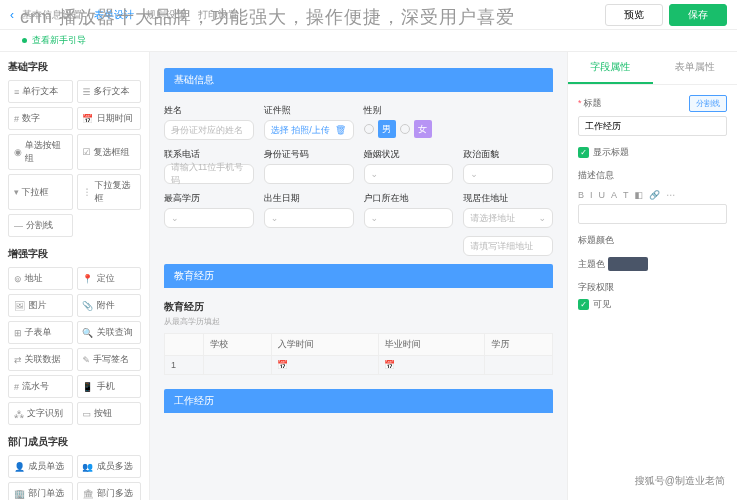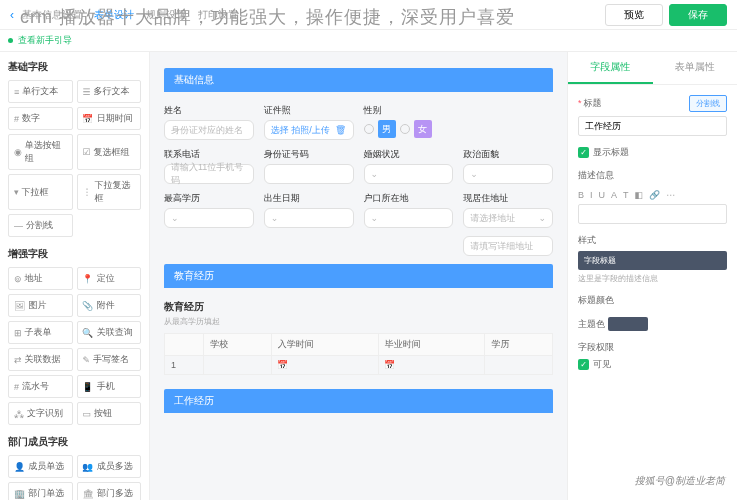--- a/index.html
+++ b/index.html
@@ -8,21 +8,21 @@
 .overlay-title{position:absolute;top:5px;left:20px;font-size:18px;color:#999;font-weight:300;letter-spacing:1px;z-index:100}
 .topbar{height:30px;background:#fff;border-bottom:1px solid #eee;display:flex;align-items:center;padding:0 10px;justify-content:space-between}
 .topbar-left{display:flex;align-items:center;gap:8px}
 .back-arrow{color:#1890ff;cursor:pointer;font-size:12px}
 .top-tabs{display:flex;gap:12px;font-size:10px;color:#999}
 .top-tab{cursor:pointer;padding:2px 0}
 .top-tab.active{color:#1890ff}
 .topbar-right{display:flex;gap:6px}
 .btn{padding:3px 18px;border-radius:3px;font-size:10px;cursor:pointer;border:1px solid #ddd;background:#fff}
 .btn-primary{background:#19be6b;color:#fff;border-color:#19be6b}
-.guide-bar{height:22px;background:#fff;padding:0 8px;display:flex;align-items:center;font-size:9px;color:#19be6b;border-bottom:1px solid #eee}
+.guide-bar{height:22px;background:#fff;padding:0 22px;display:flex;align-items:center;font-size:9px;color:#19be6b;border-bottom:1px solid #eee}
 .guide-bar .dot{width:5px;height:5px;border-radius:50%;background:#19be6b;margin-right:5px}
 .main{flex:1;display:flex;overflow:hidden}
 .sidebar{width:150px;background:#fff;padding:8px;overflow-y:auto;border-right:1px solid #eee}
 .side-section{margin-bottom:10px}
 .side-title{font-size:10px;font-weight:600;margin-bottom:6px;color:#333}
 .side-grid{display:grid;grid-template-columns:1fr 1fr;gap:4px}
 .field-chip{border:1px solid #e5e5e5;border-radius:2px;padding:4px 5px;font-size:9px;color:#666;display:flex;align-items:center;gap:3px;cursor:pointer;background:#fff}
 .field-chip .ic{color:#999;font-size:9px}
 .canvas{flex:1;padding:10px 14px;overflow-y:auto}
 .panel-header{background:#4a9eff;color:#fff;padding:5px 10px;font-size:10px;border-radius:2px 2px 0 0;margin-bottom:12px;margin-top:6px}
@@ -52,21 +52,21 @@
 .prop-label .req{color:#f56;margin-right:2px}
 .prop-input{width:100%;border:1px solid #e0e0e0;border-radius:2px;padding:4px 6px;font-size:9px}
 .tag-btn{border:1px solid #4a9eff;color:#4a9eff;background:#f0f8ff;padding:2px 6px;border-radius:2px;font-size:8px;cursor:pointer}
 .checkbox-row{display:flex;align-items:center;gap:4px;font-size:9px;color:#666}
 .chk{width:11px;height:11px;background:#19be6b;border-radius:2px;display:flex;align-items:center;justify-content:center;color:#fff;font-size:8px}
 .toolbar-icons{display:flex;gap:6px;font-size:9px;color:#999;padding:4px 0}
 .toolbar-icons span{cursor:pointer}
 .color-swatch{width:40px;height:14px;background:#4a5568;border-radius:2px}
 .style-box{background:#4a5568;color:#fff;padding:4px 6px;font-size:8px;border-radius:2px;margin-bottom:3px}
 .style-desc{font-size:8px;color:#aaa}
-.watermark{position:absolute;bottom:12px;right:12px;font-size:10px;color:#888;font-style:italic}
+.watermark{position:absolute;bottom:12px;right:12px;font-size:10px;color:#888;}
 </style>
 </head>
 <body>
 
 <div class="app">
   <div class="overlay-title">crm 播放器十大品牌，功能强大，操作便捷，深受用户喜爱</div>
 
   <div class="topbar">
     <div class="topbar-left">
       <span class="back-arrow">‹</span>
@@ -335,25 +335,20 @@
               <span>U</span>
               <span>A</span>
               <span>T</span>
               <span>◧</span>
               <span>🔗</span>
               <span>⋯</span>
           </div>
           <input class="prop-input" style="">
         </div>
         <div class="prop-row">
-          <div class="prop-label">样式</div>
-          <div class="style-box">字段标题</div>
-          <div class="style-desc">这里是字段的描述信息</div>
-        </div>
-        <div class="prop-row">
           <div class="prop-label">标题颜色</div>
         </div>
         <div class="prop-row">
           <div class="prop-label" style="justify-content:flex-start;gap:3px">
             <span>主题色</span>
             <span class="color-swatch"></span>
           </div>
         </div>
         <div class="prop-row">
           <div class="prop-label">字段权限</div>

